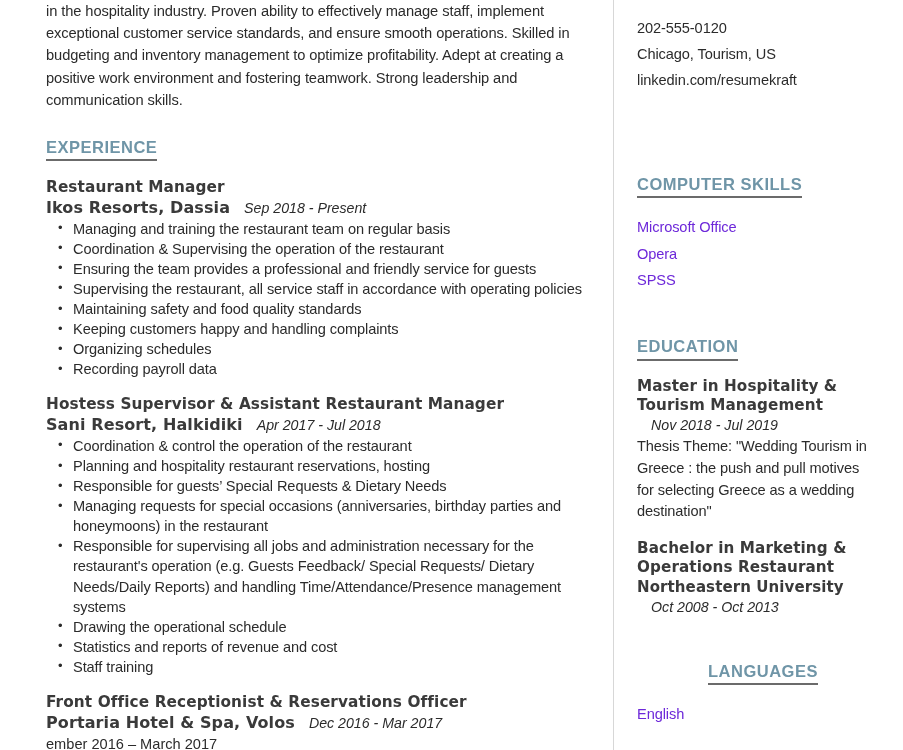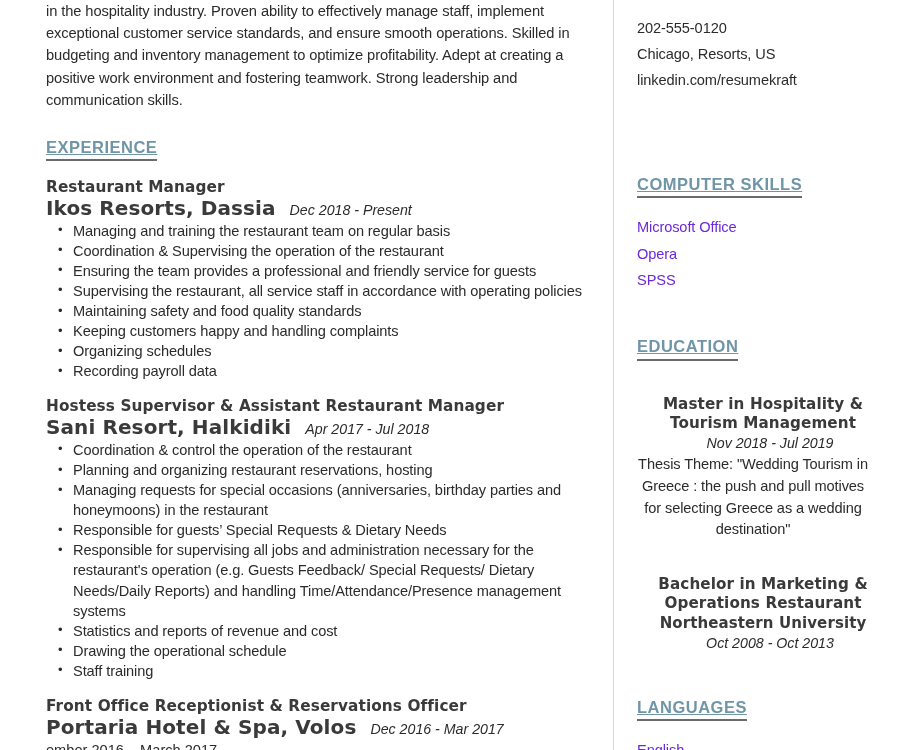--- a/index.html
+++ b/index.html
@@ -74,30 +74,29 @@
   .section-head {
     color: #6f95a7;
     font-size: 16.5px;
     font-weight: bold;
     letter-spacing: 0.5px;
     text-transform: uppercase;
     display: inline-block;
     padding-bottom: 3px;
     border-bottom: 2.2px solid #6b6b6b;
     line-height: 1.1;
-    text-decoration: underline;
   }
   .section-head-wrap {
     margin: 0;
     line-height: 1;
   }
   .main-col .sec-experience { margin-top: 27px; }
   .side-col  .sec-skills    { margin-top: 82px; }
   .side-col  .sec-education { margin-top: 44px; }
-  .side-col  .sec-languages { margin-top: 45px; }
+  .side-col  .sec-languages { margin-top: 45px; text-align: center; }
 
   
   .entry { margin-top: 16px; }
   .entry-first { margin-top: 17px; }
 
   .job-title,
   .job-org,
   .deg-title,
   .deg-school {
     font-family: "DejaVu Sans", "Liberation Sans", sans-serif;
@@ -109,21 +108,21 @@
     font-size: 15.3px;
     line-height: 19.5px;
     margin: 0;
   }
   .job-line {
     margin: 0;
     line-height: 20px;
     white-space: nowrap;
   }
   .job-org {
-    font-size: 20px;
+    font-size: 16px;
   }
   .job-dates {
     font-family: "Liberation Sans", sans-serif;
     font-style: italic;
     font-weight: normal;
     font-size: 14.2px;
     color: #2b2b2b;
     margin-left: 14px;
   }
 
@@ -171,21 +170,21 @@
   }
   .side-list li {
     font-size: 14.6px;
     line-height: 26.4px;
     color: #6d28d9;
     margin: 0;
     letter-spacing: -0.1px;
   }
 
   
-  .edu-entry { margin-top: 34px; text-align: center; }
+  .edu-entry { margin-top: 16px; }
   .deg-title {
     font-size: 15.2px;
     line-height: 19.4px;
     margin: 0;
   }
   .deg-school {
     font-size: 15.0px;
     line-height: 19.4px;
     margin: 0;
   }
@@ -224,65 +223,65 @@
 
     <p class="summary">in the hospitality industry. Proven ability to effectively manage staff, implement exceptional customer service standards, and ensure smooth operations. Skilled in budgeting and inventory management to optimize profitability. Adept at creating a positive work environment and fostering teamwork. Strong leadership and communication skills.</p>
 
     <div class="section-head-wrap sec-experience">
       <span class="section-head">EXPERIENCE</span>
     </div>
 
     <div class="entry entry-first">
       <div class="job-title">Restaurant Manager</div>
       <div class="job-line">
-        <span class="job-org">Ikos Resorts, Dassia</span><span class="job-dates">Dec 2018 - Present</span>
+        <span class="job-org">Ikos Resorts, Dassia</span><span class="job-dates">Sep 2018 - Present</span>
       </div>
       <ul class="bullets">
         <li>Managing and training the restaurant team on regular basis</li>
         <li>Coordination &amp; Supervising the operation of the restaurant</li>
         <li>Ensuring the team provides a professional and friendly service for guests</li>
         <li>Supervising the restaurant, all service staff in accordance with operating policies</li>
         <li>Maintaining safety and food quality standards</li>
         <li>Keeping customers happy and handling complaints</li>
         <li>Organizing schedules</li>
         <li>Recording payroll data</li>
       </ul>
     </div>
 
     <div class="entry">
       <div class="job-title">Hostess Supervisor &amp; Assistant Restaurant Manager</div>
       <div class="job-line">
         <span class="job-org">Sani Resort, Halkidiki</span><span class="job-dates">Apr 2017 - Jul 2018</span>
       </div>
       <ul class="bullets">
         <li>Coordination &amp; control the operation of the restaurant</li>
-        <li>Planning and organizing restaurant reservations, hosting</li>
+        <li>Planning and hospitality restaurant reservations, hosting</li>
+        <li>Responsible for guests’ Special Requests &amp; Dietary Needs</li>
         <li>Managing requests for special occasions (anniversaries, birthday parties and honeymoons) in the restaurant</li>
-        <li>Responsible for guests’ Special Requests &amp; Dietary Needs</li>
         <li>Responsible for supervising all jobs and administration necessary for the restaurant's operation (e.g. Guests Feedback/ Special Requests/ Dietary Needs/Daily Reports) and handling Time/Attendance/Presence management systems</li>
+        <li>Drawing the operational schedule</li>
         <li>Statistics and reports of revenue and cost</li>
-        <li>Drawing the operational schedule</li>
         <li>Staff training</li>
       </ul>
     </div>
 
     <div class="entry">
       <div class="job-title">Front Office Receptionist &amp; Reservations Officer</div>
       <div class="job-line">
         <span class="job-org">Portaria Hotel &amp; Spa, Volos</span><span class="job-dates">Dec 2016 - Mar 2017</span>
       </div>
       <div class="clipped-line">ember 2016 – March 2017</div>
     </div>
 
   </div>
 
   <div class="side-col">
 
     <p class="contact-line contact-first">202-555-0120</p>
-    <p class="contact-line">Chicago, Resorts, US</p>
+    <p class="contact-line">Chicago, Tourism, US</p>
     <p class="contact-line">linkedin.com/resumekraft</p>
 
     <div class="section-head-wrap sec-skills">
       <span class="section-head">COMPUTER SKILLS</span>
     </div>
     <ul class="side-list">
       <li>Microsoft Office</li>
       <li>Opera</li>
       <li>SPSS</li>
     </ul>

